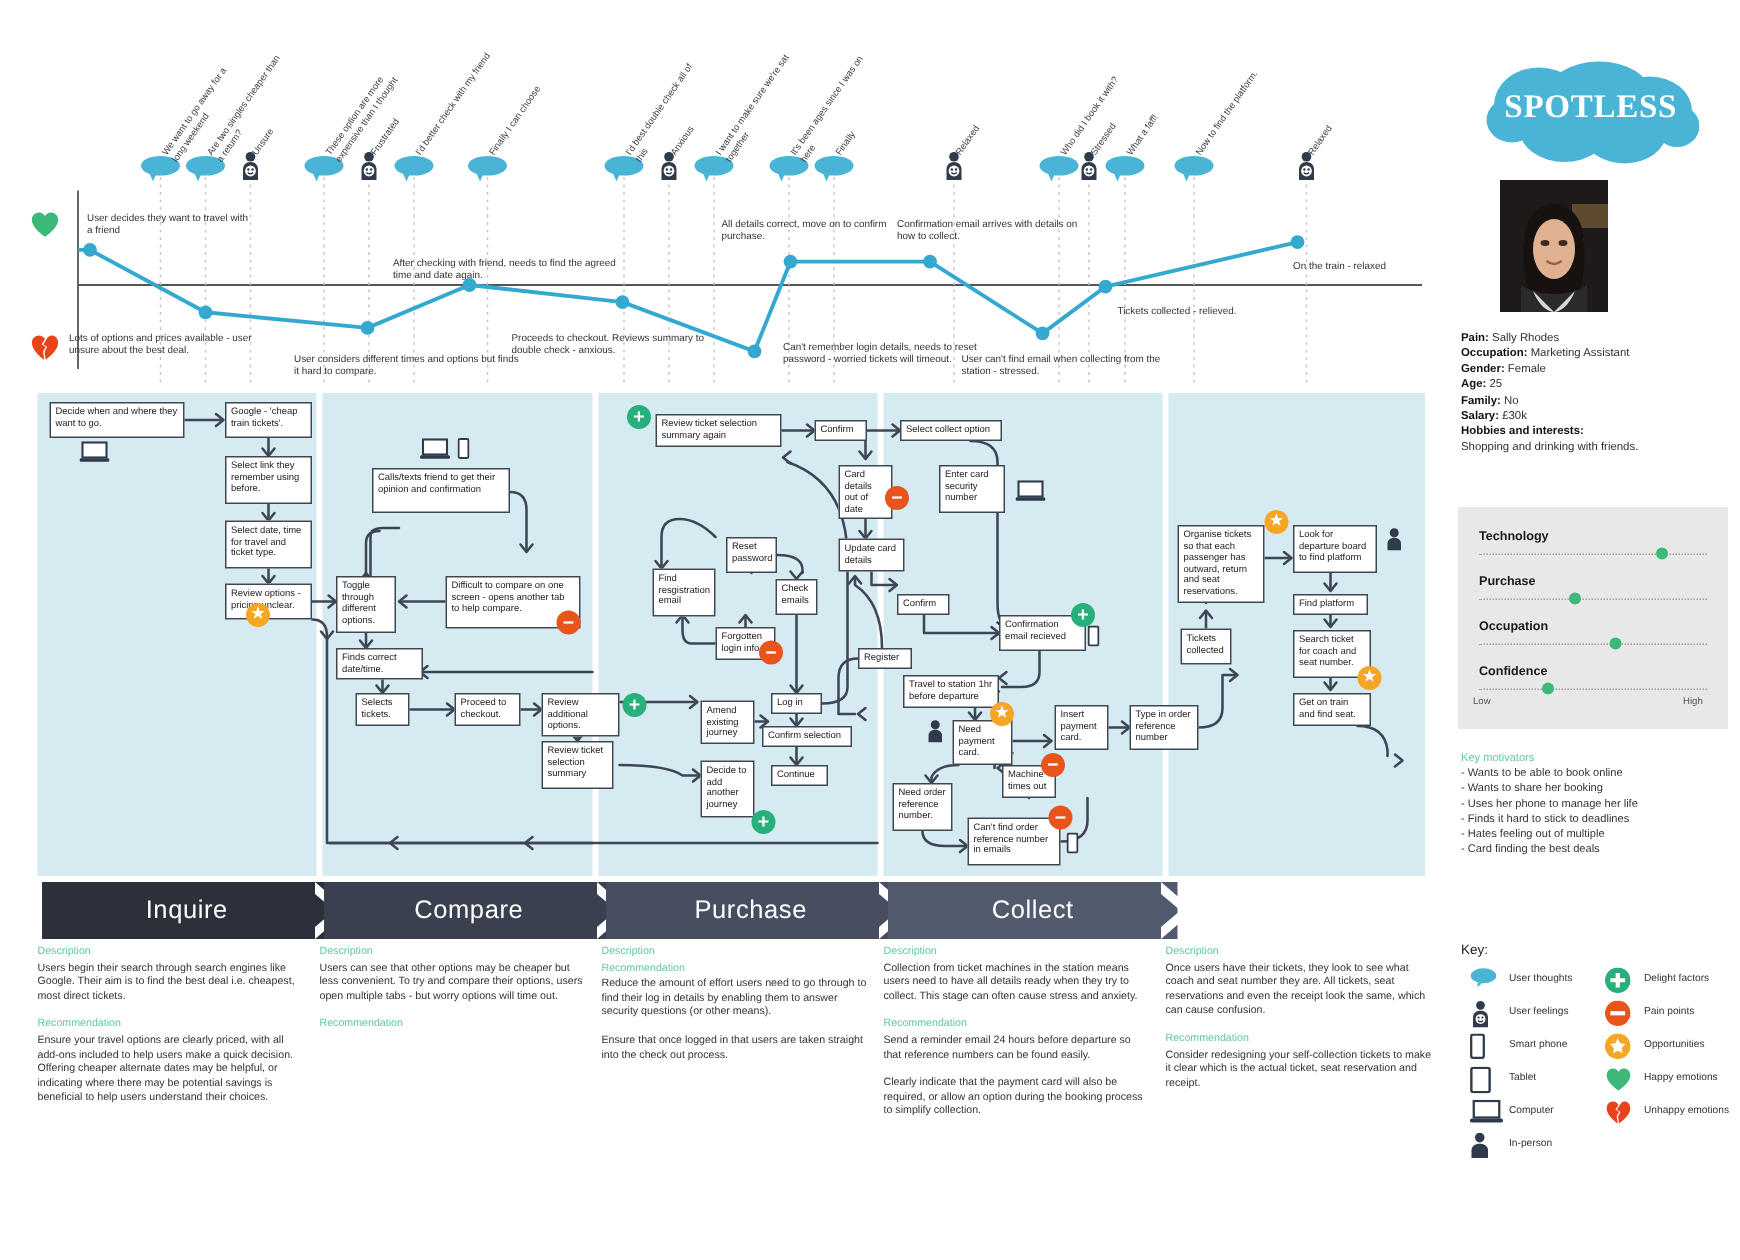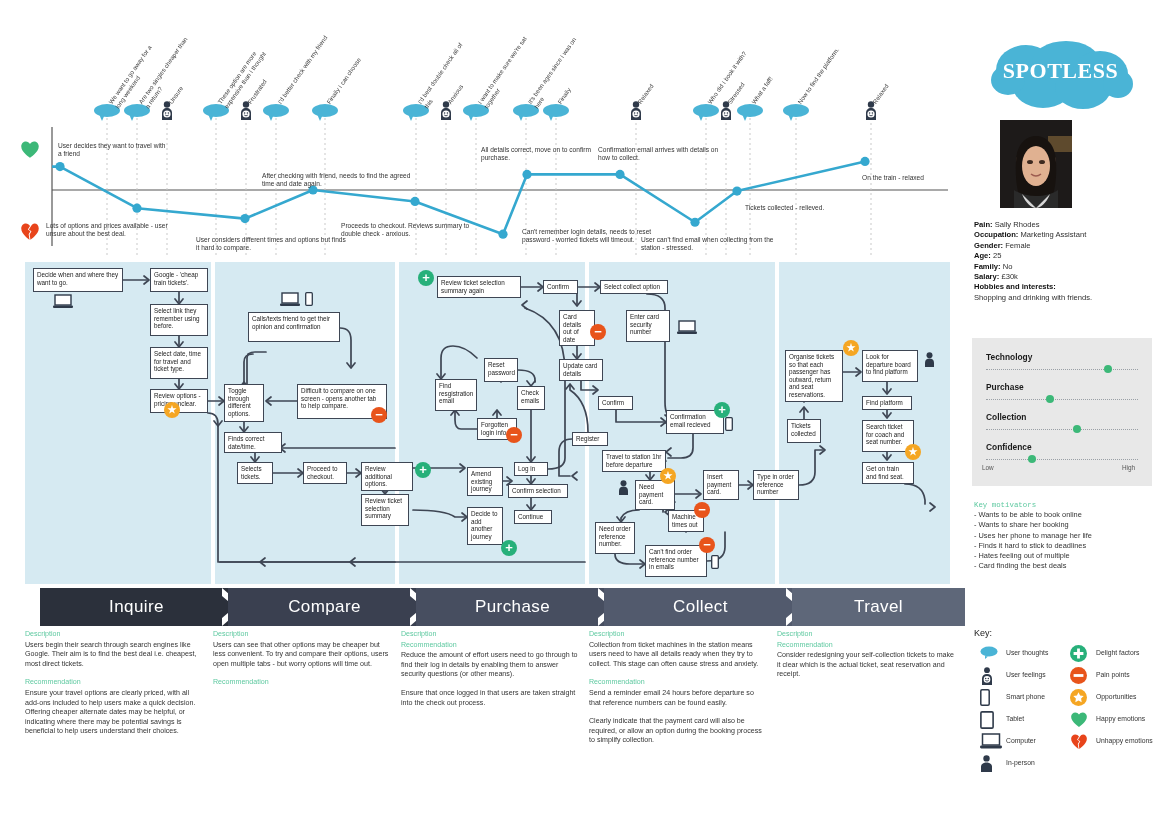--- a/index.html
+++ b/index.html
@@ -43,21 +43,21 @@
   .badge{
     position:absolute;width:16px;height:16px;border-radius:50%;
     color:#fff;font-size:13px;font-weight:bold;text-align:center;
     line-height:15px;
   }
   .b-plus{background:#27b07a;}
   .b-minus{background:#e8541b;}
   .b-star{background:#f5a623;font-size:10px;line-height:16px;}
 
   
-  #stages{position:absolute;left:40px;top:588px;width:925px;height:36px;}
+  #stages{position:absolute;left:28px;top:588px;width:925px;height:36px;}
   .stage{
     position:absolute;top:0;height:38px;color:#fff;
     font-size:17px;display:flex;align-items:center;justify-content:center;
     letter-spacing:.4px;
   }
   .chev{position:absolute;top:0;width:22px;height:38px;}
 
   
   #descs{position:absolute;left:25px;top:630px;width:925px;height:200px;}
   .desc-col{position:absolute;top:0;font-size:7.1px;line-height:9.6px;color:#333;}
@@ -77,21 +77,21 @@
     overflow:hidden;background:#191616;
   }
   .persona{position:absolute;left:14px;top:220px;width:185px;font-size:7.6px;line-height:10.4px;}
   .persona b{color:#111;}
   .scalebox{position:absolute;left:12px;top:338px;width:180px;height:148px;background:#e8e8e8;}
   .scale-label{position:absolute;font-size:8.4px;font-weight:bold;color:#1a1a1a;}
   .scale-track{position:absolute;height:1px;border-top:1px dotted #9aa0a6;}
   .scale-dot{position:absolute;width:8px;height:8px;border-radius:50%;background:#3cb878;}
   .lowhigh{position:absolute;font-size:6.4px;color:#555;}
   .motiv{position:absolute;left:14px;top:500px;width:180px;font-size:7.4px;line-height:10.2px;color:#333;}
-  .motiv-h{color:#5ec9a0;font-family:Liberation Mono, monospace;}
+  .motiv-h{color:#5ec9a0;}
   .keybox{position:absolute;left:14px;top:628px;width:190px;}
   .key-title{font-size:9px;color:#222;margin-bottom:7px;}
   .key-item{position:absolute;font-size:6.8px;color:#333;}
   .key-ico{position:absolute;}
 </style>
 </head>
 <body>
 
 <div id="journey">
   <svg id="journey-svg" width="950" height="262">
@@ -467,21 +467,20 @@
       <path d="M0,0 L22,19 L0,38 L0,30 L13,19 L0,8 Z" fill="#ffffff"></path>
     </svg>
     <div class="stage" style="left: 376px; width: 193px; background: rgb(71, 78, 96);">Purchase</div>
     <svg class="chev" viewBox="0 0 22 38" style="left: 558px;">
       <path d="M0,0 L22,19 L0,38 L0,30 L13,19 L0,8 Z" fill="#ffffff"></path>
     </svg>
     <div class="stage" style="left: 564px; width: 193px; background: rgb(82, 90, 109);">Collect</div>
     <svg class="chev" viewBox="0 0 22 38" style="left: 746px;">
       <path d="M0,0 L22,19 L0,38 L0,30 L13,19 L0,8 Z" fill="#ffffff"></path>
     </svg>
-    <div class="stage" style="left: 752px; width: 173px; background: rgb(94, 103, 121);">Travel</div>
   </div>
 
 <div id="descs">
     <div class="desc-col" style="left: 0px; width: 178px;">
       <div class="desc-h">Description</div>
       <p class="desc-p">Users begin their search through search engines like Google. Their aim is to find the best deal i.e. cheapest, most direct tickets.</p>
       <div class="desc-h">Recommendation</div>
       <p class="desc-p">Ensure your travel options are clearly priced, with all add-ons included to help users make a quick decision. Offering cheaper alternate dates may be helpful, or indicating where there may be potential savings is beneficial to help users understand their choices.</p>
     </div>
     <div class="desc-col" style="left: 188px; width: 178px;">
@@ -497,20 +496,21 @@
     </div>
     <div class="desc-col" style="left: 564px; width: 178px;">
       <div class="desc-h">Description</div>
       <p class="desc-p">Collection from ticket machines in the station means users need to have all details ready when they try to collect. This stage can often cause stress and anxiety.</p>
       <div class="desc-h">Recommendation</div>
       <p class="desc-p">Send a reminder email 24 hours before departure so that reference numbers can be found easily.</p>
       <p class="desc-p">Clearly indicate that the payment card will also be required, or allow an option during the booking process to simplify collection.</p>
     </div>
     <div class="desc-col" style="left: 752px; width: 178px;">
       <div class="desc-h">Description</div>
+      <p class="desc-p">Once users have their tickets, they look to see what coach and seat number they are. All tickets, seat reservations and even the receipt look the same, which can cause confusion.</p>
       <div class="desc-h">Recommendation</div>
       <p class="desc-p">Consider redesigning your self-collection tickets to make it clear which is the actual ticket, seat reservation and receipt.</p>
     </div>
   </div>
 
 <div id="side">
 
   <svg class="logo-cloud" viewBox="0 0 145 72">
     <g fill="#4ab4d6">
       <ellipse cx="38" cy="30" rx="30" ry="25"></ellipse>
@@ -553,21 +553,21 @@
   </div>
 
   <div class="scalebox">
     <div id="scale-rows">
         <div class="scale-label" style="left: 14px; top: 14px;">Technology</div>
         <div class="scale-track" style="left: 14px; top: 31px; width: 152px;"></div>
         <div class="scale-dot" style="left: 131.6px; top: 27px;"></div>
         <div class="scale-label" style="left: 14px; top: 44px;">Purchase</div>
         <div class="scale-track" style="left: 14px; top: 61px; width: 152px;"></div>
         <div class="scale-dot" style="left: 73.84px; top: 57px;"></div>
-        <div class="scale-label" style="left: 14px; top: 74px;">Collection</div>
+        <div class="scale-label" style="left: 14px; top: 74px;">Occupation</div>
         <div class="scale-track" style="left: 14px; top: 91px; width: 152px;"></div>
         <div class="scale-dot" style="left: 101.2px; top: 87px;"></div>
         <div class="scale-label" style="left: 14px; top: 104px;">Confidence</div>
         <div class="scale-track" style="left: 14px; top: 121px; width: 152px;"></div>
         <div class="scale-dot" style="left: 55.6px; top: 117px;"></div>
       </div>
     <div class="lowhigh" style="left:10px;top:126px;">Low</div>
     <div class="lowhigh" style="left:150px;top:126px;">High</div>
   </div>
 

